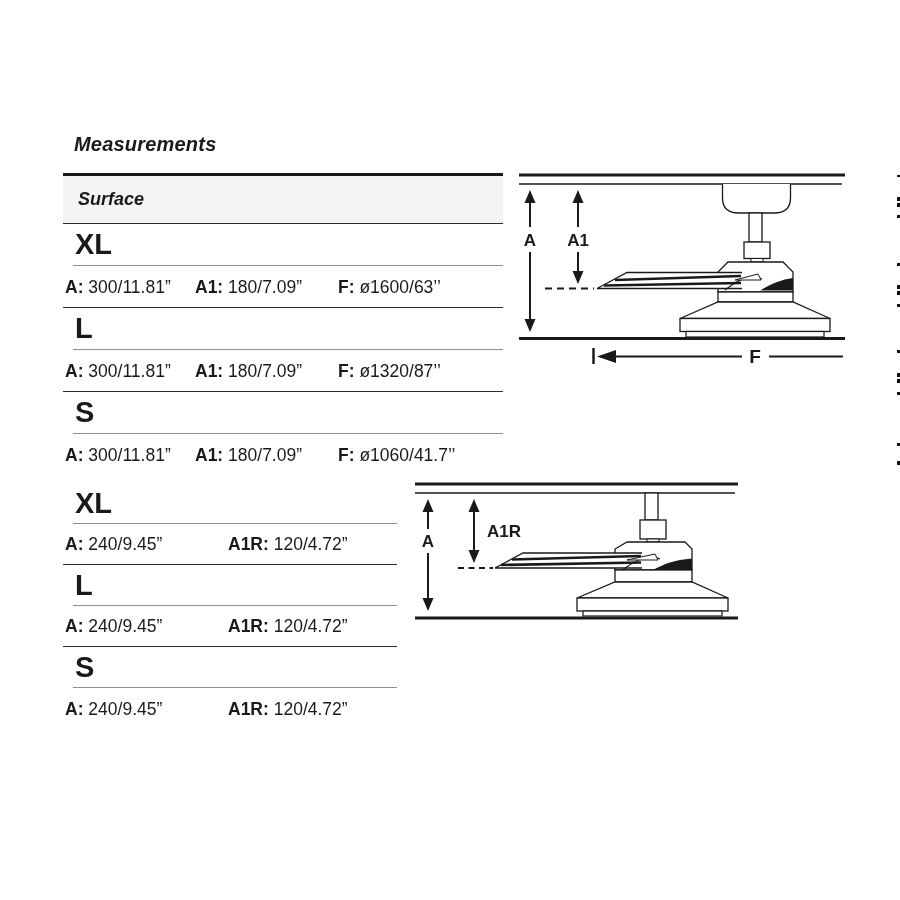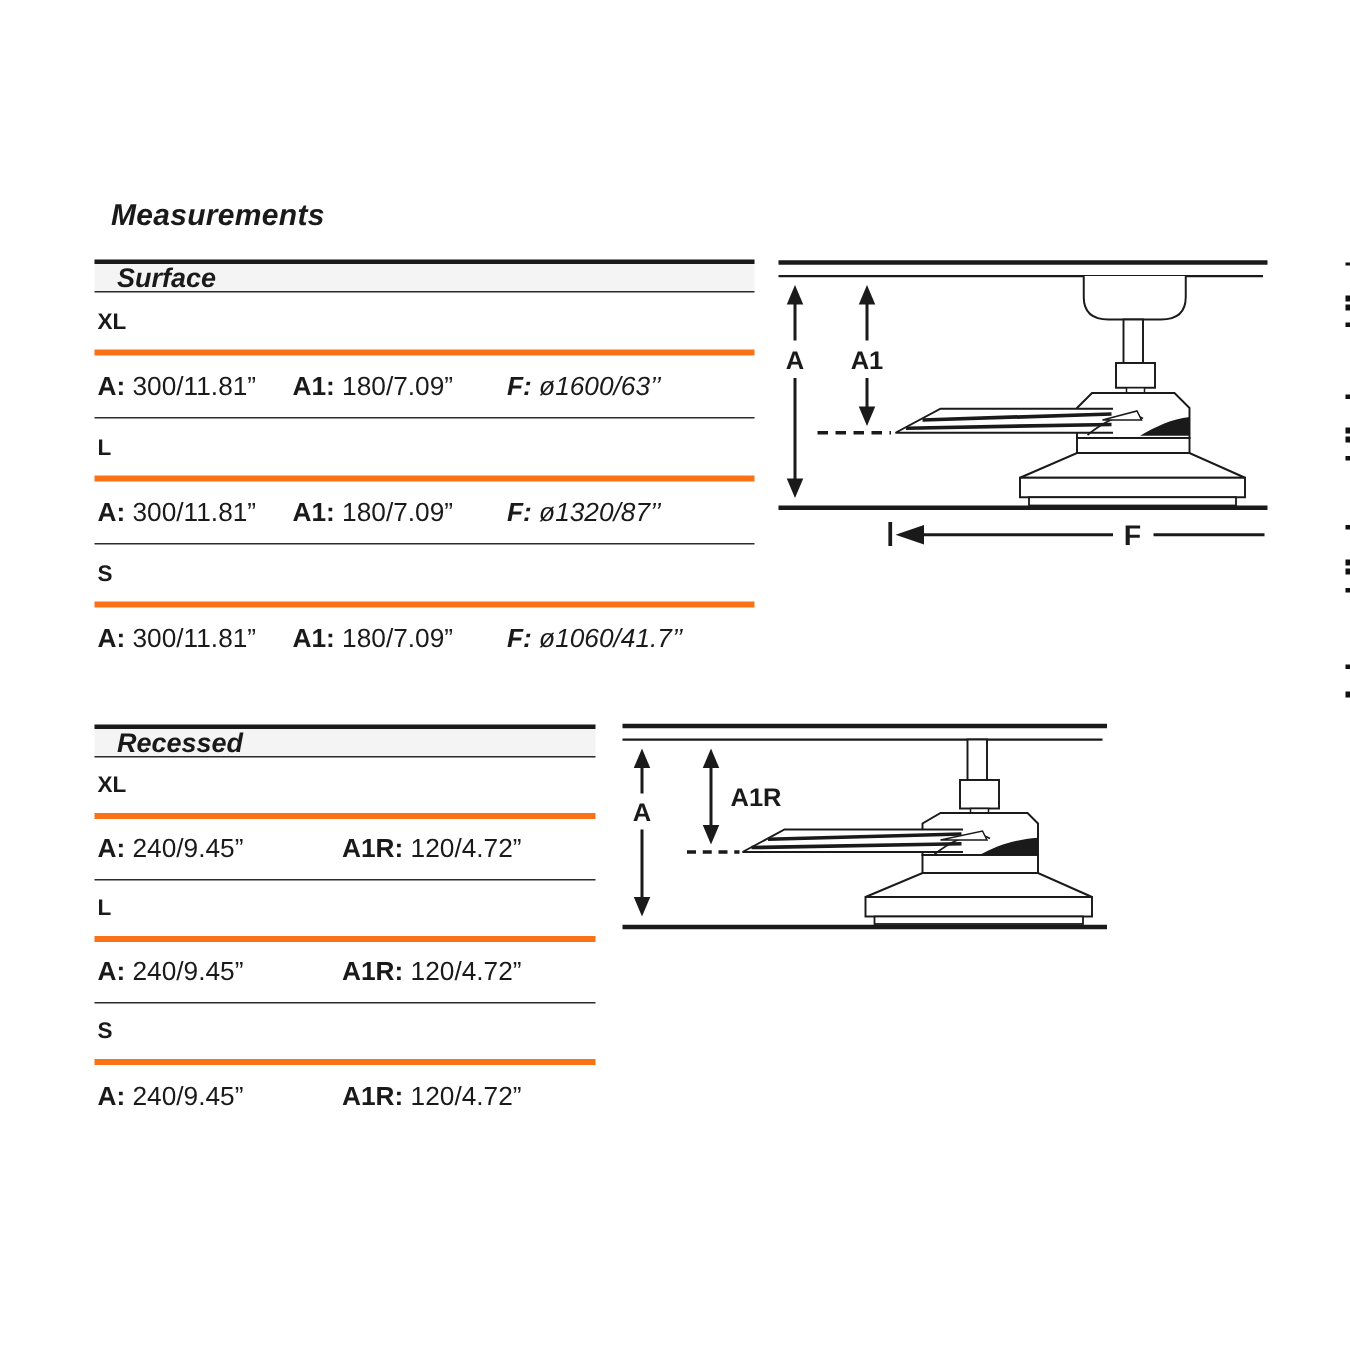--- a/index.html
+++ b/index.html
@@ -7,37 +7,37 @@
     width:900px; height:900px; position:relative; background:#ffffff;
     font-family:"Liberation Sans", sans-serif; color:#1a1a1a; overflow:hidden;
   }
   .page-title {
     position:absolute; left:74px; top:133px;
     font-size:20px; font-weight:bold; font-style:italic; letter-spacing:0.2px;
   }
   .spec-table { position:absolute; }
   .spec-header {
     background:#f4f4f4; border-top:3px solid #1a1a1a; border-bottom:1px solid #2b2b2b;
-    height:22px; box-sizing:border-box; display:flex; align-items:center;
+    height:51px; box-sizing:border-box; display:flex; align-items:center;
     padding-left:15px; font-style:italic; font-weight:bold; font-size:18px;
   }
   .size-row {
-    border-bottom:4px solid #f97316; box-sizing:border-box;
-    display:flex; align-items:center; font-weight:bold; font-size:15px; padding-left:2px;
+    border-bottom:1px solid #f97316; box-sizing:border-box;
+    display:flex; align-items:center; font-weight:bold; font-size:29px; padding-left:2px;margin-left:10px;
   }
   .data-row {
     border-bottom:1px solid #2b2b2b; box-sizing:border-box;
     position:relative; font-size:17.5px;
   }
   .surface-t .size-row, .surface-t .data-row { height:42px; }
   .recessed-t .size-row, .recessed-t .data-row { height:41px; }
   .data-row.last { border-bottom:none; }
   .dim { position:absolute; top:50%; transform:translateY(-50%); white-space:nowrap; }
   .dim b { font-weight:bold; }
-  .c1 { left:2px; } .c2 { left:132px;text-align:right; } .c3 { left:275px;font-style:italic; } .c2r { left:165px; }
+  .c1 { left:2px; } .c2 { left:132px;text-align:right; } .c3 { left:275px; } .c2r { left:165px; }
   .diagram { position:absolute; }
   svg { display:block; }
   svg text {
     font-family:"Liberation Sans", sans-serif; font-weight:bold; fill:#1a1a1a;
     font-size:17px;
   }
   svg .big { font-size:19px; }
   .frag { position:absolute; left:897px; width:3px; background:#111; }
 </style>
 </head>
@@ -72,23 +72,20 @@
     <span>S</span>
   </div>
   <div class="data-row last">
     <span class="dim c1"><b>A:</b> <span>300/11.81”</span></span>
     <span class="dim c2"><b>A1:</b> <span>180/7.09”</span></span>
     <span class="dim c3"><b>F:</b> <span>ø1060/41.7’’</span></span>
   </div>
 </div>
 
 <div class="spec-table recessed-t" style="left:63px; top:483px; width:334px;">
-  <div class="spec-header">
-    <span>Recessed</span>
-  </div>
 
   <div class="size-row">
     <span>XL</span>
   </div>
   <div class="data-row">
     <span class="dim c1"><b>A:</b> <span>240/9.45”</span></span>
     <span class="dim c2r"><b>A1R:</b> <span>120/4.72”</span></span>
   </div>
 
   <div class="size-row">

